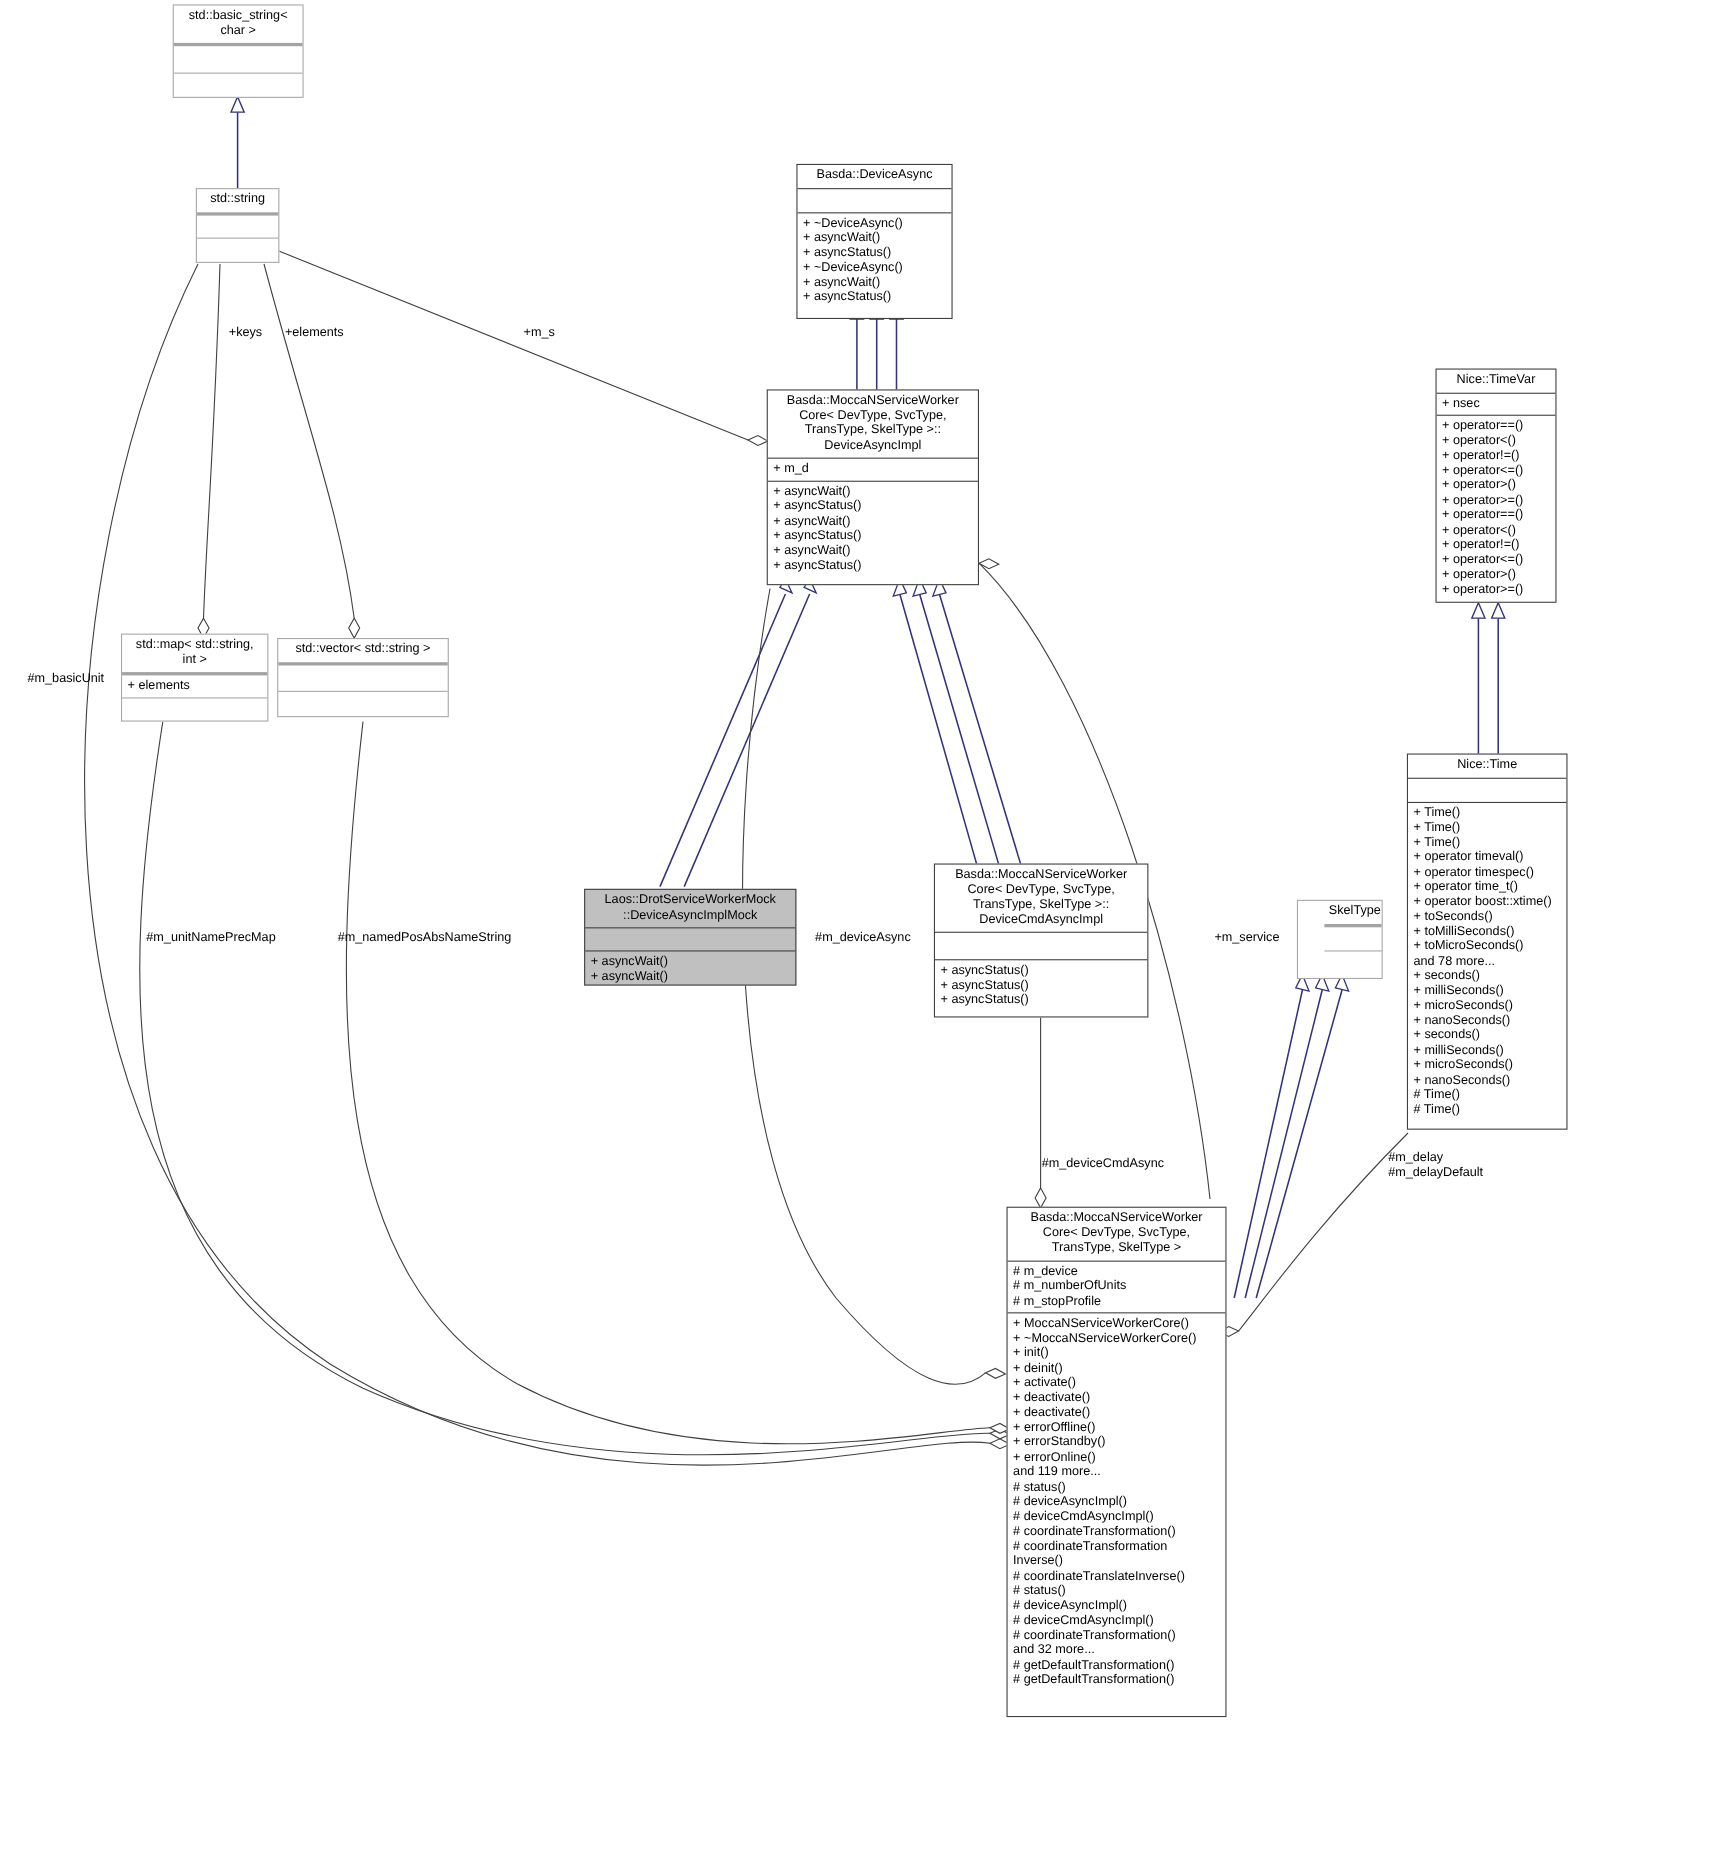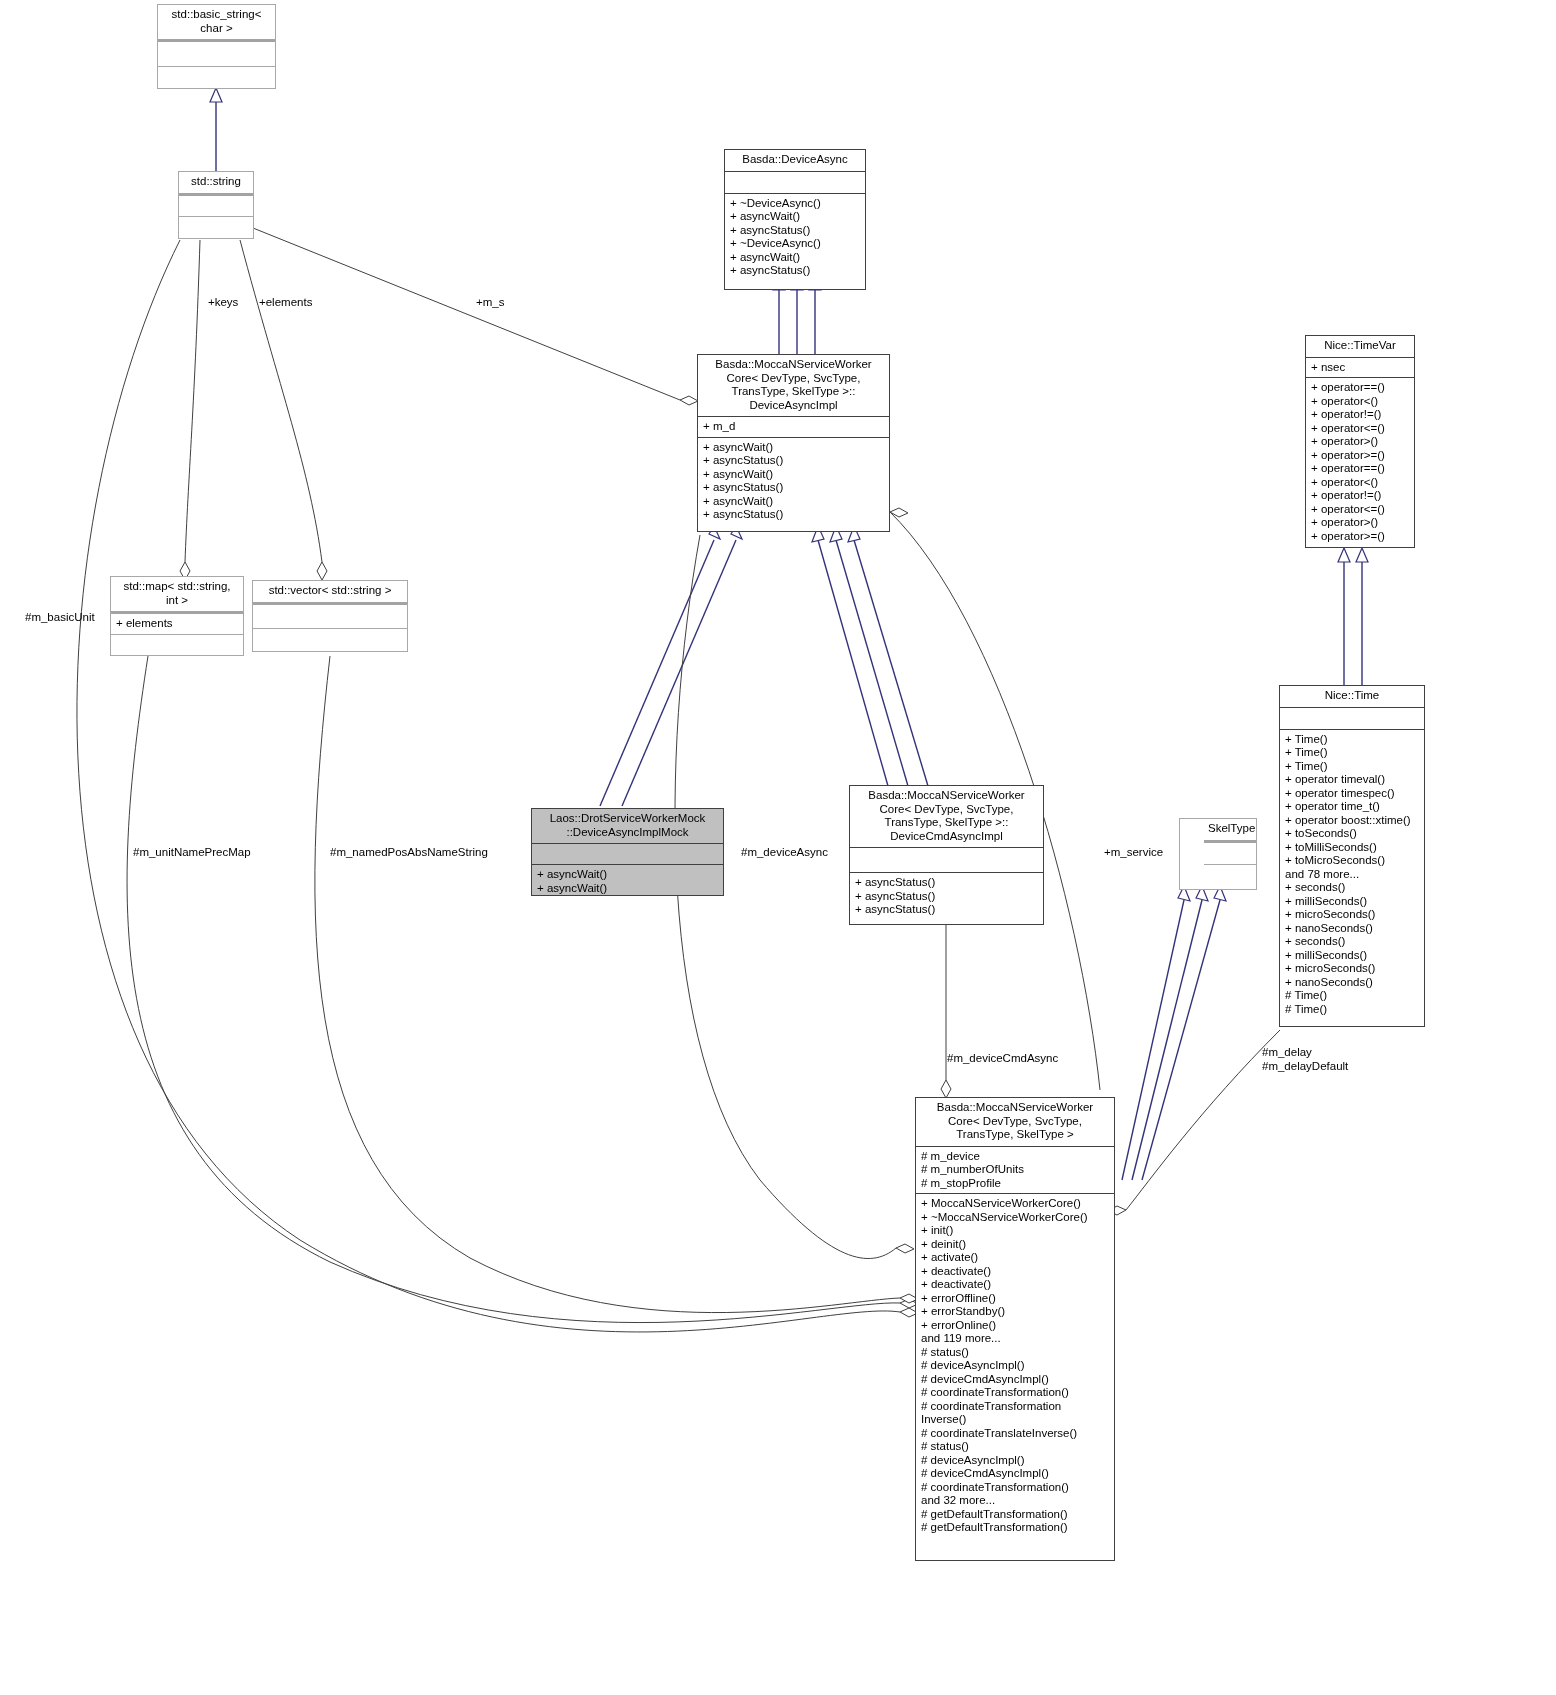--- a/index.html
+++ b/index.html
@@ -365,20 +365,20 @@
       <div># getDefaultTransformation()</div>
       <div># getDefaultTransformation()</div>
     </div>
   </div>
 
   <div class="edge-label" style="left:208px; top:296px;">+keys</div>
   <div class="edge-label" style="left:259px; top:296px;">+elements</div>
   <div class="edge-label" style="left:476px; top:296px;">+m_s</div>
   <div class="edge-label" style="left:25px; top:611px;">#m_basicUnit</div>
   <div class="edge-label" style="left:133px; top:846px;">#m_unitNamePrecMap</div>
-  <div class="edge-label" style="left:307px; top:846px;margin-left:23px;">#m_namedPosAbsNameString</div>
+  <div class="edge-label" style="left:307px; top:846px;">#m_namedPosAbsNameString</div>
   <div class="edge-label" style="left:741px; top:846px;">#m_deviceAsync</div>
   <div class="edge-label" style="left:1104px; top:846px;">+m_service</div>
   <div class="edge-label" style="left:947px; top:1052px;">#m_deviceCmdAsync</div>
   <div class="edge-label" style="left:1246px; top:1046px;margin-left:16px;">#m_delay
 #m_delayDefault</div>
 
 </div>
 
 </body></html>

